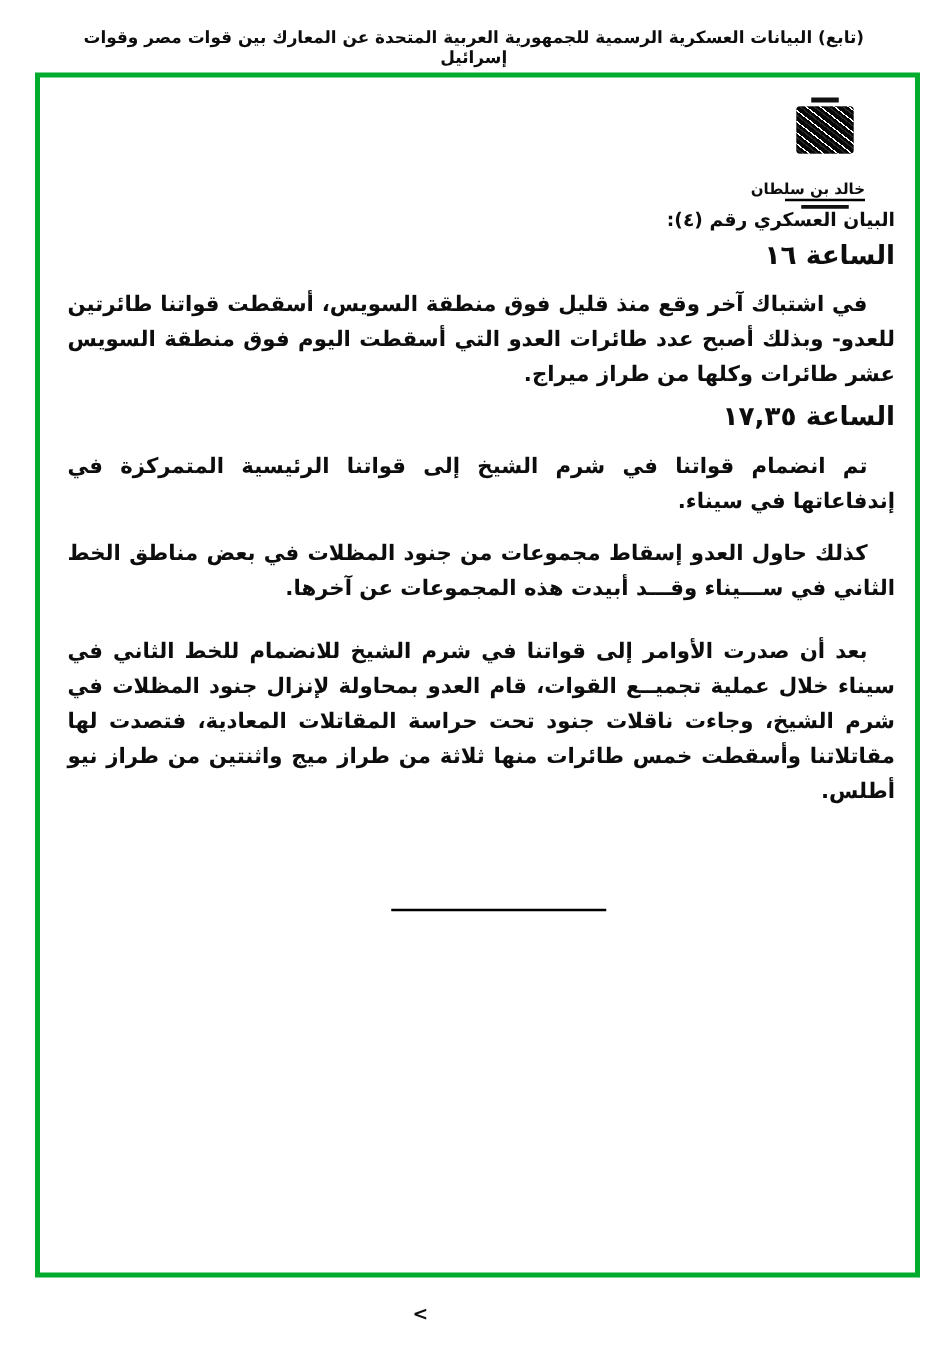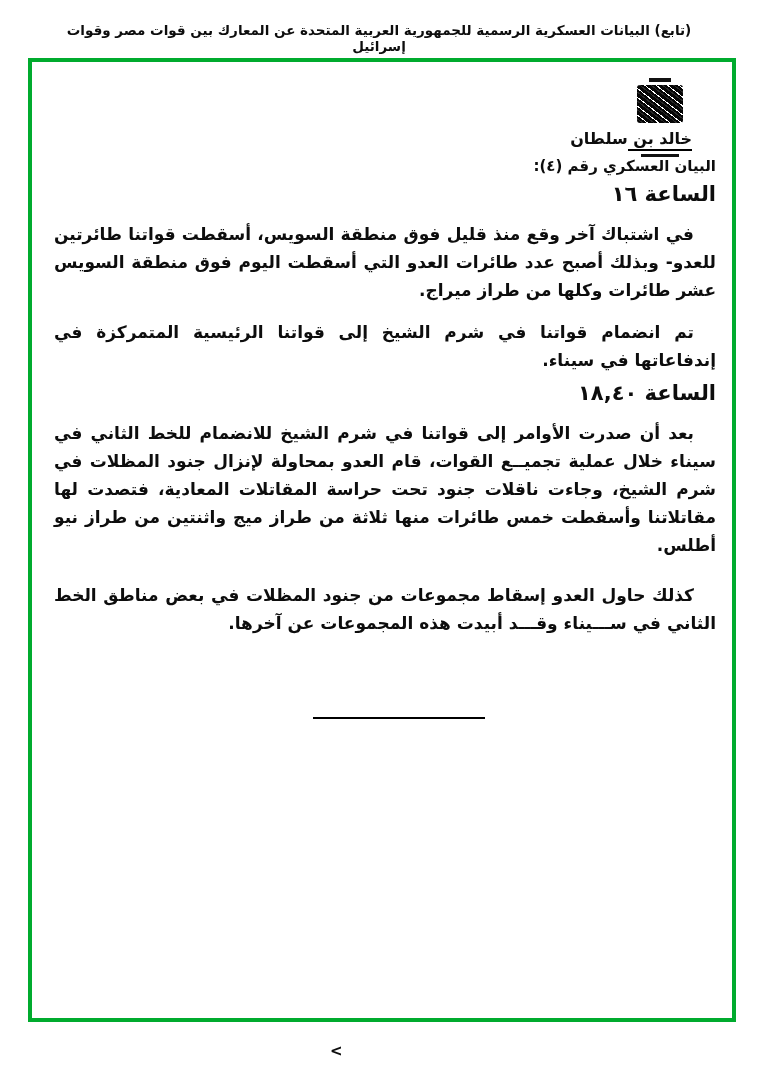--- a/index.html
+++ b/index.html
@@ -58,24 +58,24 @@
   .logo-blob {
     width: 46px;
     height: 38px;
     margin: 0 auto;
     background:
       repeating-linear-gradient(38deg, #050505 0 3px, #2a2a2a 3px 4px, #050505 4px 6px, #ffffff 6px 7px),
       #000;
     border-radius: 3px;
   }
   .logo-name {
-    font-size: 16px;
+    font-size: 12px;
     font-weight: bold;
     white-space: nowrap;
-    margin-top: 6px;
+    margin-top: 21px;
     border-bottom: 2px solid #000;
     padding-bottom: 1px;
   }
   .logo-tiny-bottom {
     width: 38px;
     height: 3px;
     background: #111;
     margin: 3px auto 0 auto;
   }
   
@@ -135,27 +135,27 @@
         <div class="logo-tiny-bottom"></div>
       </div>
 
       <section class="communique">
         <div class="c-title mt-first">البيان العسكري رقم (٤):</div>
         <div class="c-time">الساعة ١٦</div>
         <p class="c-para">في اشتباك آخر وقع منذ قليل فوق منطقة السويس، أسقطت قواتنا طائرتين للعدو- وبذلك أصبح عدد طائرات العدو التي أسقطت اليوم فوق منطقة السويس عشر طائرات وكلها من طراز ميراج.</p>
       </section>
 
       <section class="communique">
+        <div class="c-time">الساعة ١٧,٣٥</div>
         <p class="c-para">تم انضمام قواتنا في شرم الشيخ إلى قواتنا الرئيسية المتمركزة في إندفاعاتها في سيناء.</p>
       </section>
 
       <section class="communique">
-        <div class="c-time">الساعة ١٨,٤٠</div>
+        <p class="c-para">كذلك حاول العدو إسقاط مجموعات من جنود المظلات في بعض مناطق الخط الثاني في ســـيناء وقـــد أبيدت هذه المجموعات عن آخرها.</p>
         <p class="c-para">بعد أن صدرت الأوامر إلى قواتنا في شرم الشيخ للانضمام للخط الثاني في سيناء خلال عملية تجميــع القوات، قام العدو بمحاولة لإنزال جنود المظلات في شرم الشيخ، وجاءت ناقلات جنود تحت حراسة المقاتلات المعادية، فتصدت لها مقاتلاتنا وأسقطت خمس طائرات منها ثلاثة من طراز ميج واثنتين من طراز نيو أطلس.</p>
-        <p class="c-para">كذلك حاول العدو إسقاط مجموعات من جنود المظلات في بعض مناطق الخط الثاني في ســـيناء وقـــد أبيدت هذه المجموعات عن آخرها.</p>
       </section>
 
       <div class="end-divider"></div>
 
     </div>
   </div>
 
   <div class="footer-mark">&lt;</div>
 
 </div>

